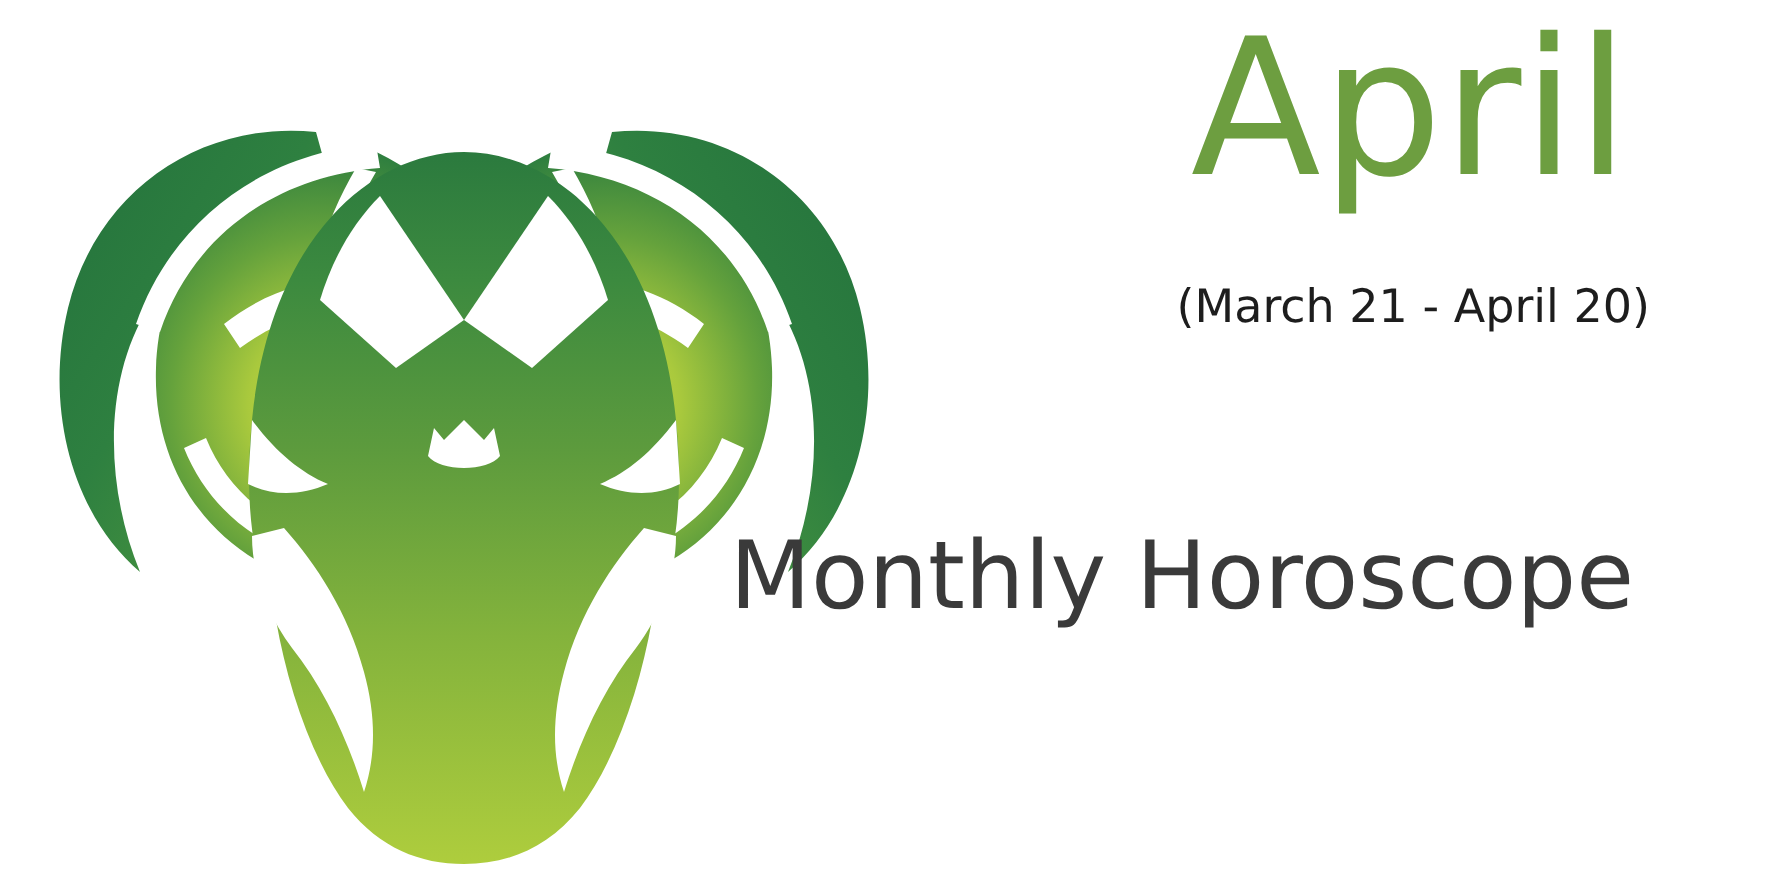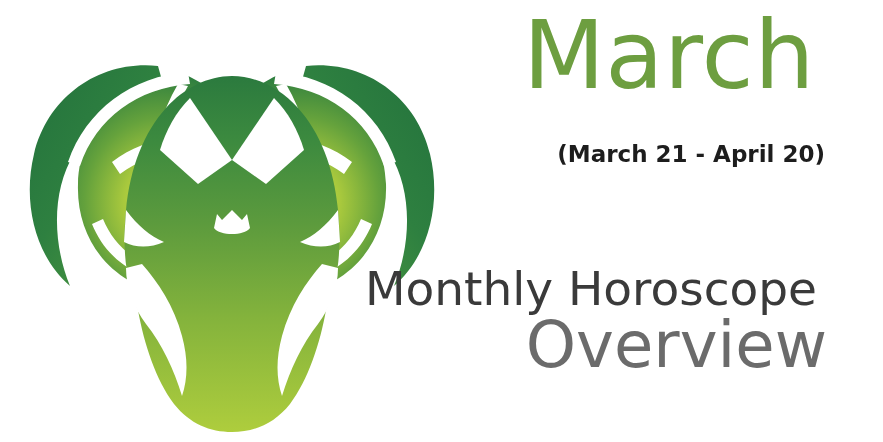--- a/index.html
+++ b/index.html
@@ -53,21 +53,21 @@
     color: #6d9e40;
     white-space: nowrap;
   }
 
   .sign-dates {
     position: absolute;
     right: 35px;
     top: 143px;
     font-family: "DejaVu Sans", sans-serif;
     font-size: 23px;
-    font-weight: 700;
+    font-weight: 400;
     line-height: 1;
     color: #1d1d1d;
     white-space: nowrap;
   }
 
   .headline {
     position: absolute;
     right: 43px;
     top: 243px;
     font-family: "DejaVu Sans", sans-serif;
@@ -242,23 +242,22 @@
                  C 298,268 282,292 274,322
                  C 268,344 268,364 274,382
                  C 282,356 294,330 310,310
                  C 322,294 330,274 330,254 Z" fill="#ffffff"></path>
       </g>
     </svg>
   </div>
 
   <div class="text-block">
 
-    <div class="sign-name">March</div>
+    <div class="sign-name">April</div>
 
     <div class="sign-dates">(March 21 - April 20)</div>
 
     <div class="headline">Monthly Horoscope</div>
 
-    <div class="subhead">Overview</div>
 
   </div>
 
 </div>
 
 </body></html>

